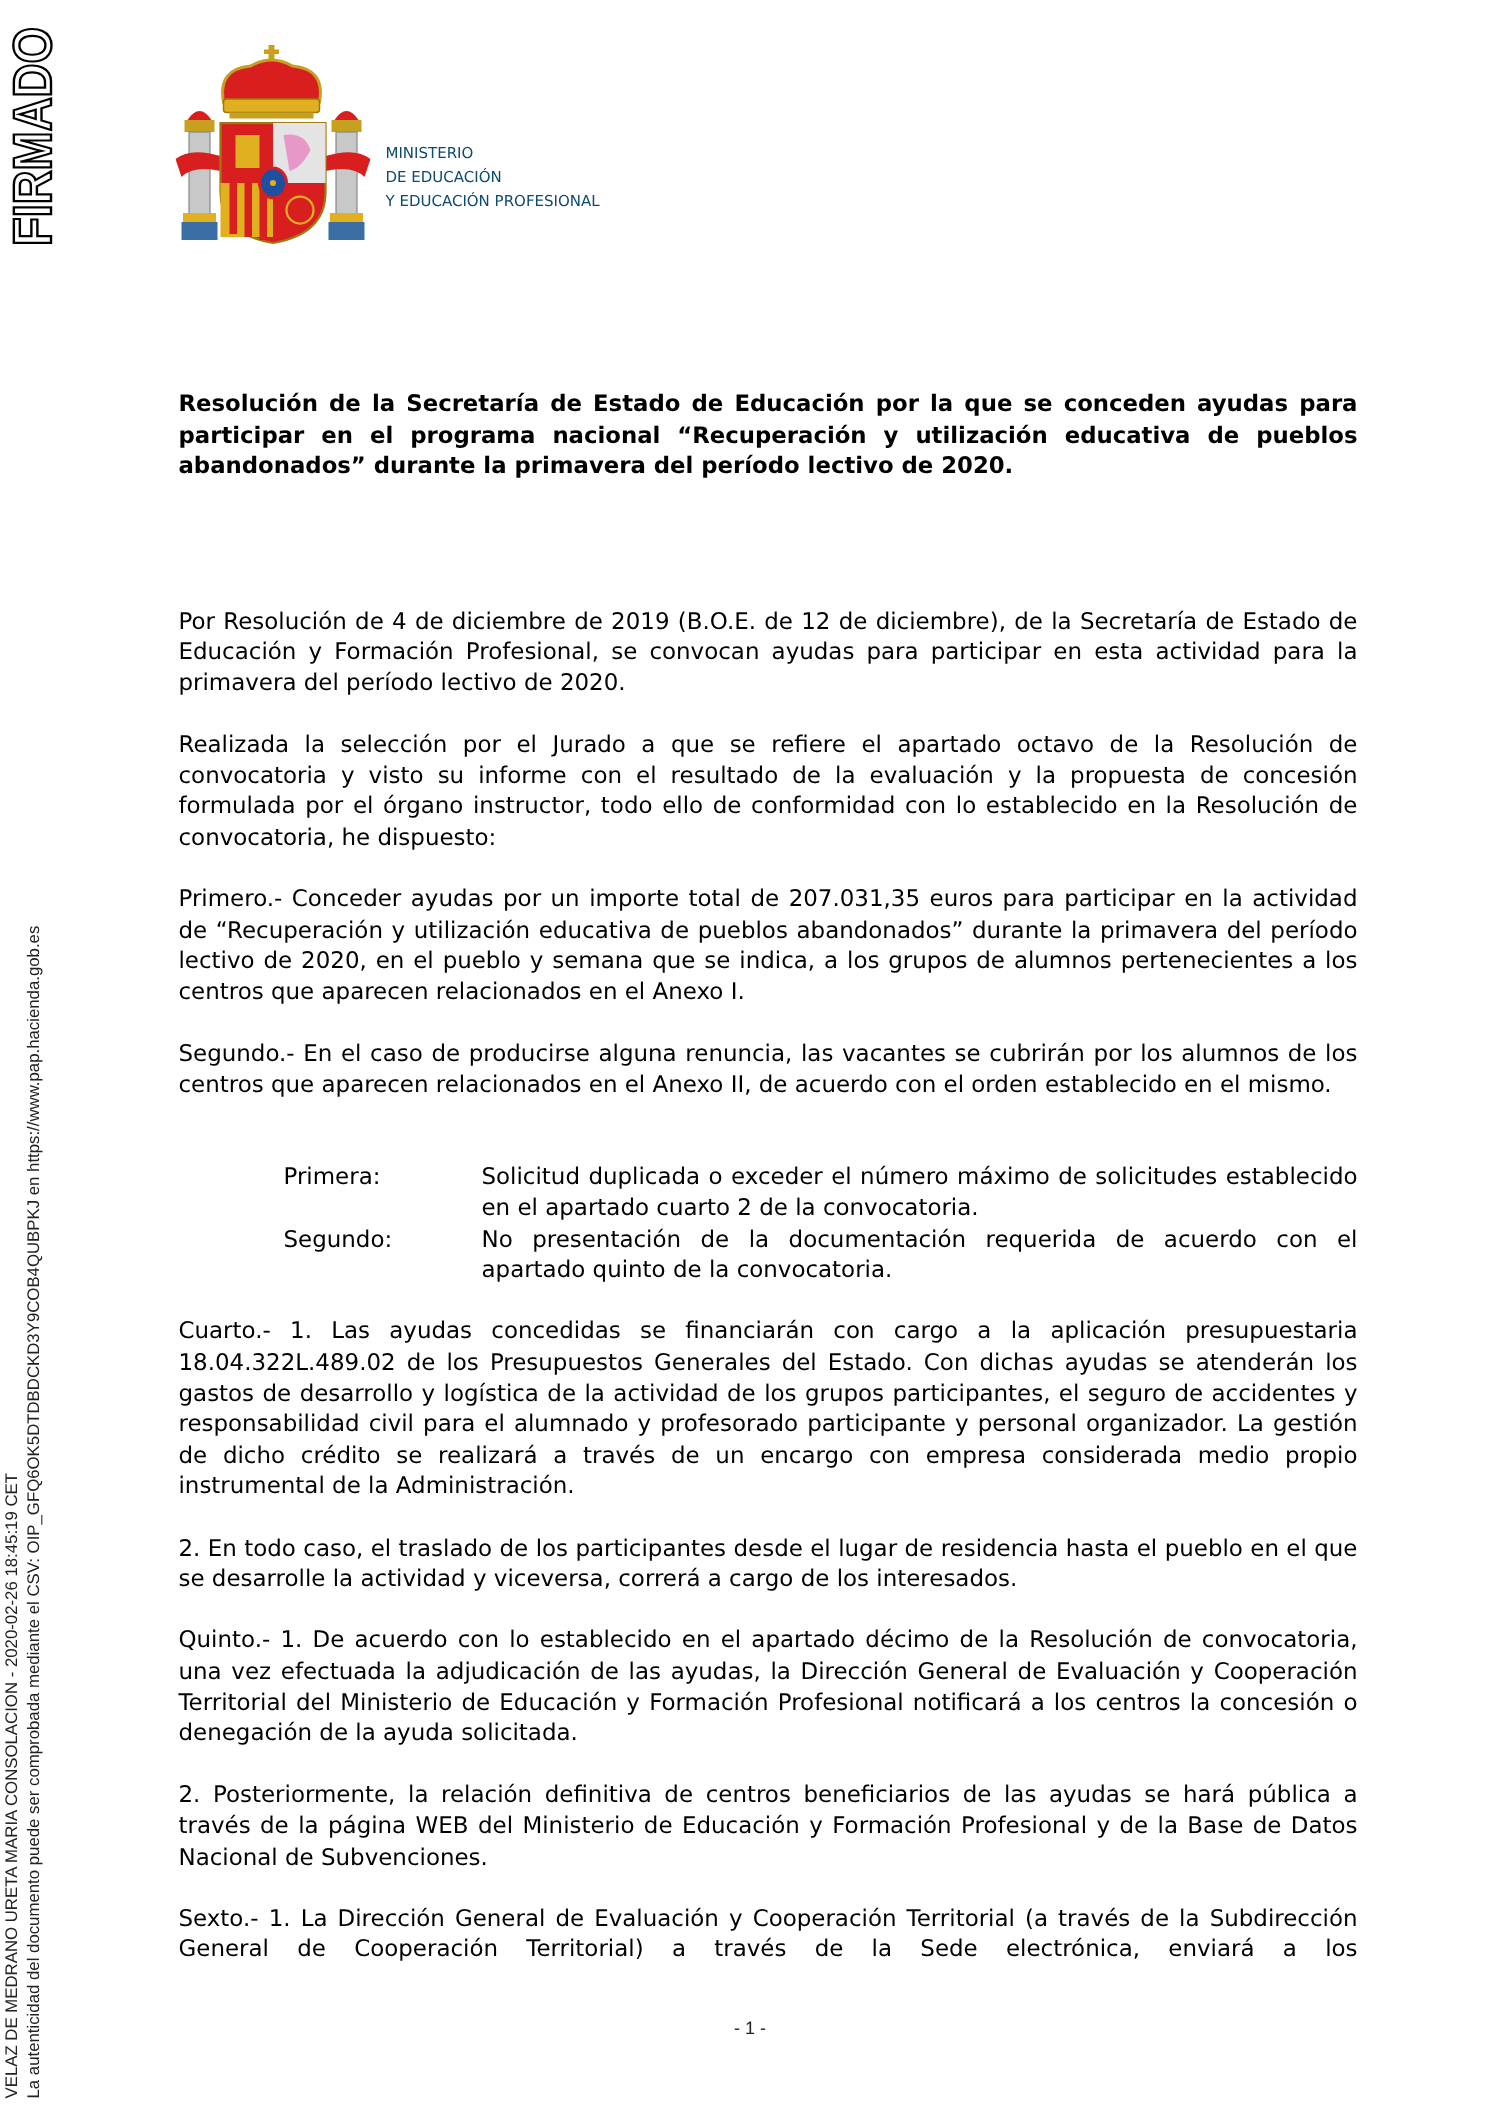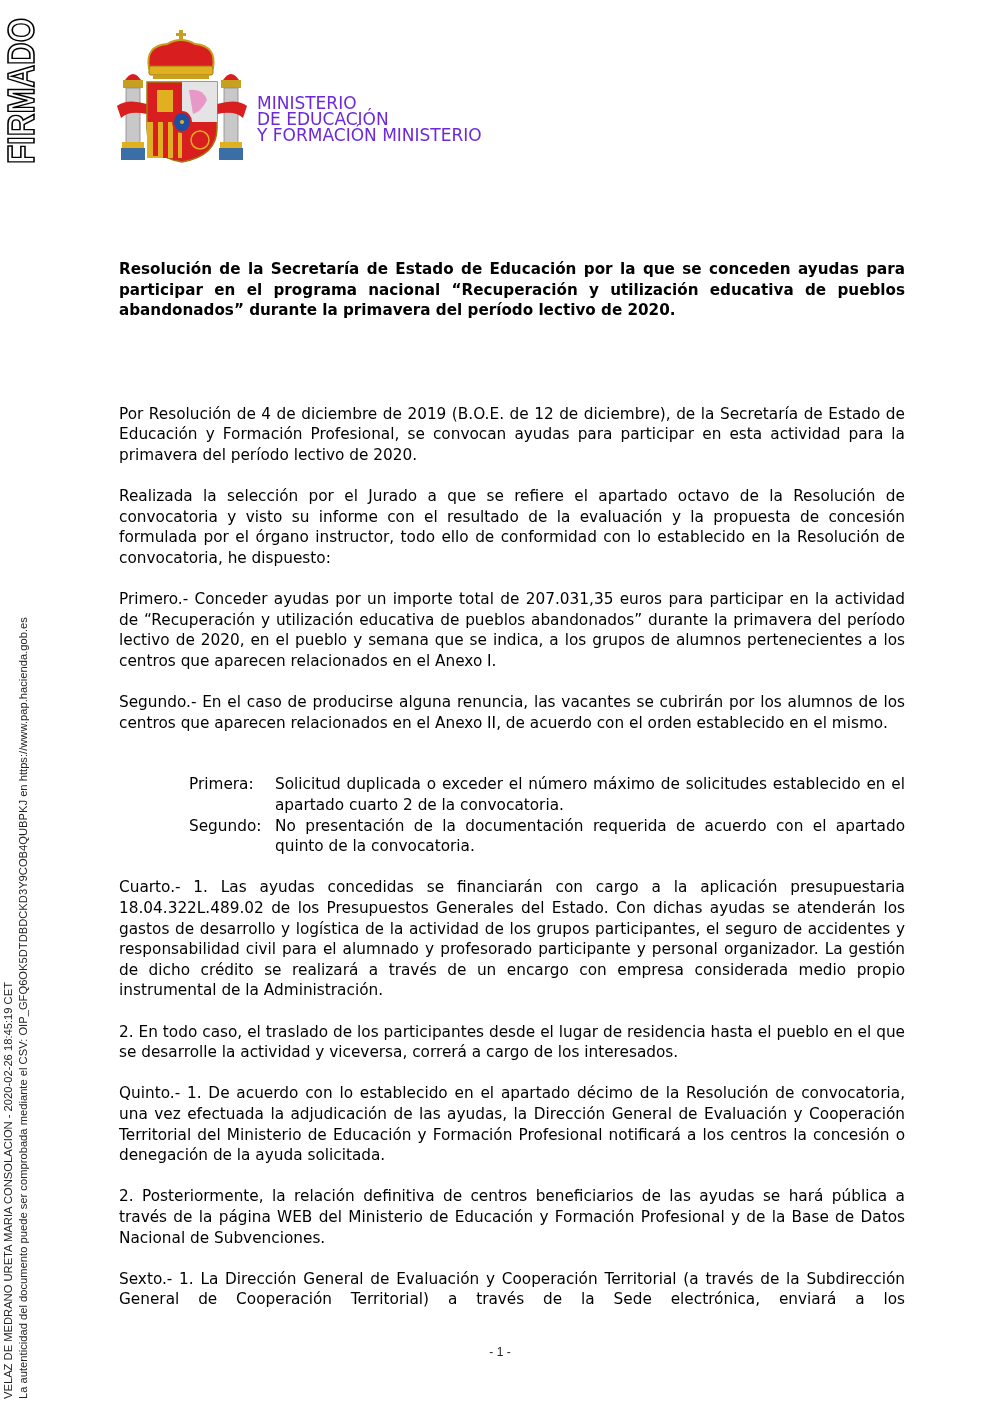--- a/index.html
+++ b/index.html
@@ -21,39 +21,39 @@
     }
     .side-line.l1 { left: 2px; top: 1399px; }
     .side-line.l2 { left: 17px; top: 1399px; }
 
     .logo {
       position: absolute; left: 117px; top: 28px; width: 130px; height: 135px;
     }
     .logo svg { width: 130px; height: 135px; display: block; }
     .ministry {
       position: absolute; left: 257px; top: 95px;
-      font-family: "DejaVu Sans", sans-serif; font-size: 17px; line-height: 16px; color: #6d28d9;
+      font-family: "DejaVu Sans", sans-serif; font-size: 10px; line-height: 16px; color: #0c4a6e;
     }
     .ministry div { white-space: nowrap; }
 
     .content {
       position: absolute; left: 119px; top: 259px; width: 786px;
       font-family: "DejaVu Sans", sans-serif; font-size: 15.3px; line-height: 20.6px;
     }
     .title {
       font-weight: bold; text-align: justify; text-align-last: left; margin: 0;
       font-size: 15.2px; line-height: 20.6px;
     }
     p.par { margin: 0; text-align: justify; }
     .gap-title { height: 83px; }
     .gap { height: 20.6px; }
     .causes { padding-left: 70px; }
     .cause { display: flex; }
     .cause-label { width: 80px; flex: none; white-space: nowrap; padding-right: 6px; }
-    .cause-text { flex: 1; text-align: justify; text-align-last: left; }
+    .cause-text { flex: 1; text-align: justify; text-align-last: left; margin-left: 46px; }
     .page-num {
       position: absolute; left: 0; width: 1000px; top: 1345px; text-align: center;
       font-family: "Liberation Sans", sans-serif; font-size: 12px; color: #222;
     }
   </style>
 </head>
 <body>
 
 <div class="firmado">
   <svg viewBox="0 0 36 150" xmlns="http://www.w3.org/2000/svg">
@@ -99,21 +99,21 @@
     <path d="M72 62 Q86 60 90 72 Q84 84 76 86 Z" fill="#e898c8"></path>
     <circle cx="83" cy="112" r="9" fill="none" stroke="#e0b020" stroke-width="1.5"></circle>
     <ellipse cx="65" cy="94" rx="9" ry="10" fill="#1e4fa0" stroke="#d81e1e" stroke-width="2"></ellipse>
     <circle cx="65" cy="94" r="2" fill="#e0b020"></circle>
   </svg>
 </div>
 
 <div class="ministry">
   <div>MINISTERIO</div>
   <div>DE EDUCACIÓN</div>
-  <div>Y FORMACIÓN MINISTERIO</div>
+  <div>Y EDUCACIÓN PROFESIONAL</div>
 </div>
 
 <div class="content">
   <p class="title">Resolución de la Secretaría de Estado de Educación por la que se conceden ayudas para participar en el programa nacional “Recuperación y utilización educativa de pueblos abandonados” durante la primavera del período lectivo de 2020.</p>
   <div class="gap-title"></div>
   <p class="par">Por Resolución de 4 de diciembre de 2019 (B.O.E. de 12 de diciembre), de la Secretaría de Estado de Educación y Formación Profesional, se convocan ayudas para participar en esta actividad para la primavera del período lectivo de 2020.</p>
   <div class="gap"></div>
   <p class="par">Realizada la selección por el Jurado a que se refiere el apartado octavo de la Resolución de convocatoria y visto su informe con el resultado de la evaluación y la propuesta de concesión formulada por el órgano instructor, todo ello de conformidad con lo establecido en la Resolución de convocatoria, he dispuesto:</p>
   <div class="gap"></div>
   <p class="par">Primero.- Conceder ayudas por un importe total de 207.031,35 euros para participar en la actividad de “Recuperación y utilización educativa de pueblos abandonados” durante la primavera del período lectivo de 2020, en el pueblo y semana que se indica, a los grupos de alumnos pertenecientes a los centros que aparecen relacionados en el Anexo I.</p>

